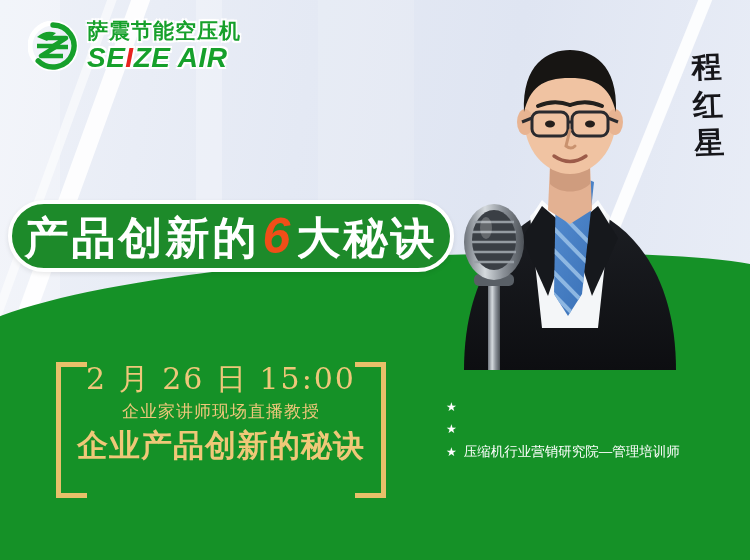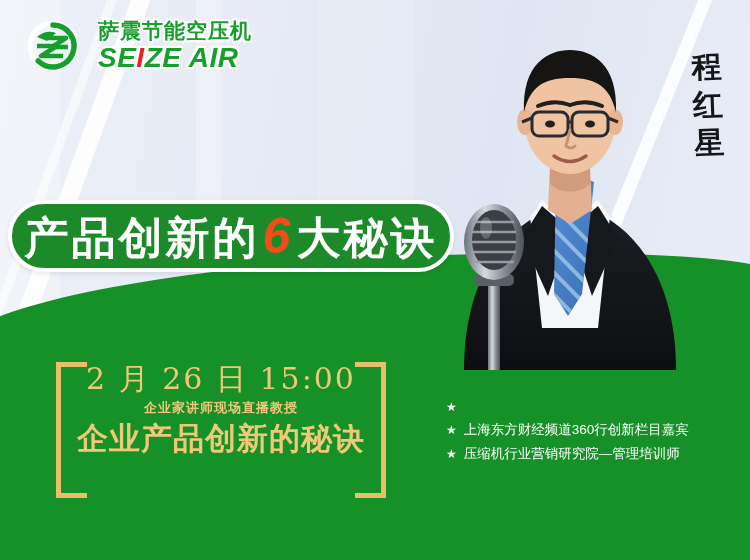--- a/index.html
+++ b/index.html
@@ -55,21 +55,21 @@
     background: #159127;
   }
 
   
   .logo {
     position: absolute;
     left: 28px;
     top: 20px;
     display: flex;
     align-items: center;
-    gap: 20px;
+    gap: 9px;
   }
   .logo-mark { width: 50px; height: 50px; display: block; }
   .logo-text { display: flex; flex-direction: column; line-height: 1; }
   .logo-cn {
     font-size: 21px;
     font-weight: bold;
     color: #16a02b;
     letter-spacing: 1px;
     text-shadow:
       -1.6px -1.6px 0 #fff, 1.6px -1.6px 0 #fff,
@@ -174,22 +174,22 @@
   }
   .ev-date {
     font-size: 30px;
     font-weight: normal;
     color: #eec77a;
     letter-spacing: 2px;
     line-height: 1.25;
     white-space: nowrap;
   }
   .ev-sub {
-    font-size: 13px;
-    font-weight: bold;
+    font-size: 17px;
+    font-weight: normal;
     color: #eec77a;
     letter-spacing: 1px;
     line-height: 1.6;
     white-space: nowrap;
   }
   .ev-main {
     font-size: 31px;
     font-weight: bold;
     color: #efc878;
     letter-spacing: 1px;
@@ -356,21 +356,20 @@
       <div class="ev-main">企业产品创新的秘诀</div>
     </div>
   </div>
 
   <div class="creds">
     <div class="cred-row">
       <span class="cred-star">★</span>
     </div>
     <div class="cred-row">
       <span class="cred-star">★</span>
-      <span>上海东方财经频道360行创新栏目嘉宾</span>
     </div>
     <div class="cred-row">
       <span class="cred-star">★</span>
       <span>压缩机行业营销研究院—管理培训师</span>
     </div>
   </div>
 
 </div>
 
 </body></html>

